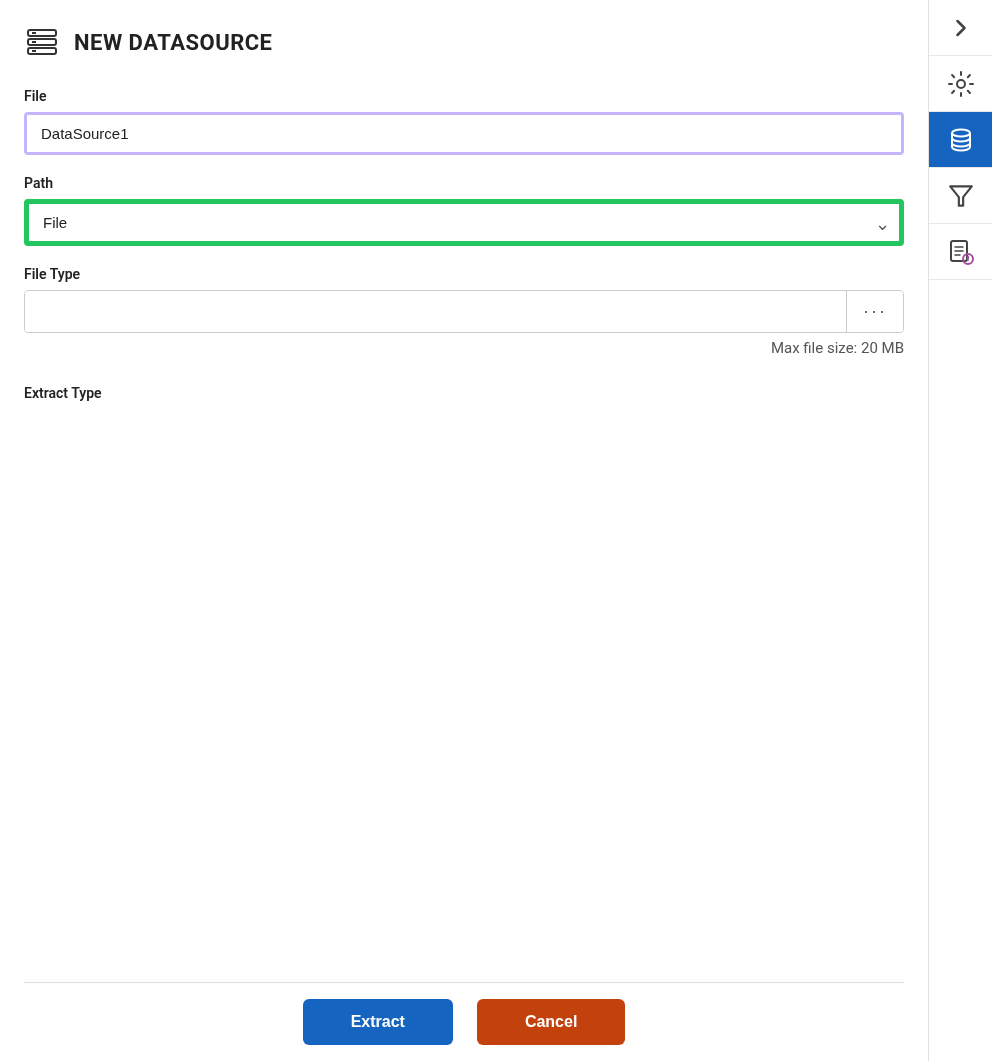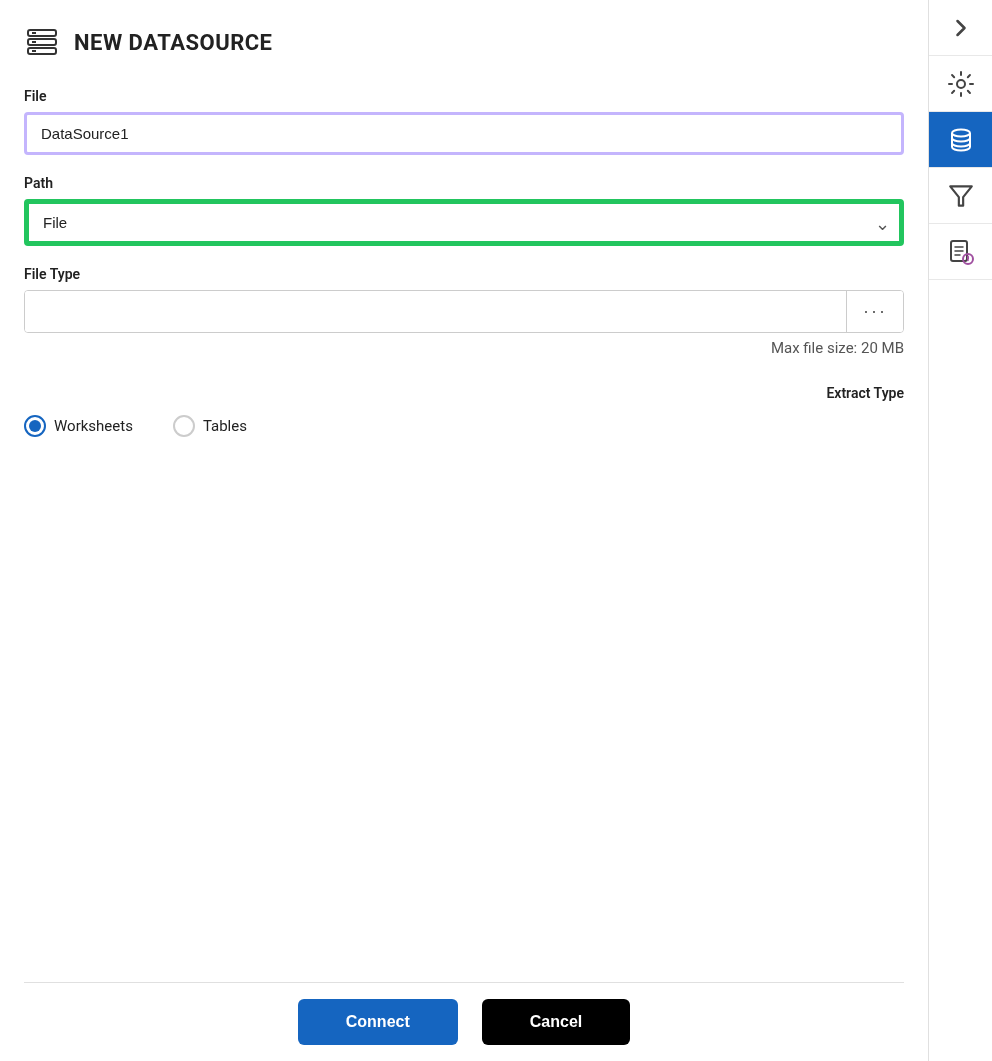--- a/index.html
+++ b/index.html
@@ -182,21 +182,20 @@
     .file-size-note {
       text-align: right;
       font-size: 15px;
       color: #555555;
       margin-top: 6px;
     }
 
     
     .extract-type-section {
       margin-top: 8px;
-      text-align: right;
     }
 
     .extract-type-label {
       font-size: 14px;
       font-weight: 600;
       color: #222222;
       margin-bottom: 14px;
       display: block;
     }
 
@@ -257,21 +256,21 @@
       cursor: pointer;
       min-width: 140px;
     }
 
     .btn-primary {
       background: #1565C0;
       color: #ffffff;
     }
 
     .btn-cancel {
-      background: #000000;
+      background: #c2410c;
       color: #ffffff;
     }
 
     .spacer {
       flex: 1;
     }
   </style>
 </head>
 <body>
 
@@ -316,38 +315,26 @@
         <input type="text" class="file-path-input" placeholder="" style="">
         <button class="file-path-browse">
           <span>···</span>
         </button>
       </div>
       <div class="file-size-note">Max file size: 20 MB</div>
     </div>
 
     <div class="extract-type-section form-group">
       <label class="extract-type-label">Extract Type</label>
-      <div class="radio-group">
-        <label class="radio-option">
-          <div class="radio-circle selected">
-          </div>
-          <span>Worksheets</span>
-        </label>
-        <label class="radio-option">
-          <div class="radio-circle">
-          </div>
-          <span>Tables</span>
-        </label>
-      </div>
     </div>
 
     <div class="spacer"></div>
 
     <div class="footer">
-      <button class="btn btn-primary">Connect</button>
+      <button class="btn btn-primary">Extract</button>
       <button class="btn btn-cancel">Cancel</button>
     </div>
 
   </div>
 
   <div class="sidebar">
 
     <div class="sidebar-item">
       <svg width="24" height="24" viewBox="0 0 24 24" fill="none" xmlns="http://www.w3.org/2000/svg">
         <polyline points="9,6 15,12 9,18" stroke="#444" stroke-width="2.2" stroke-linecap="round" stroke-linejoin="round" fill="none"></polyline>

